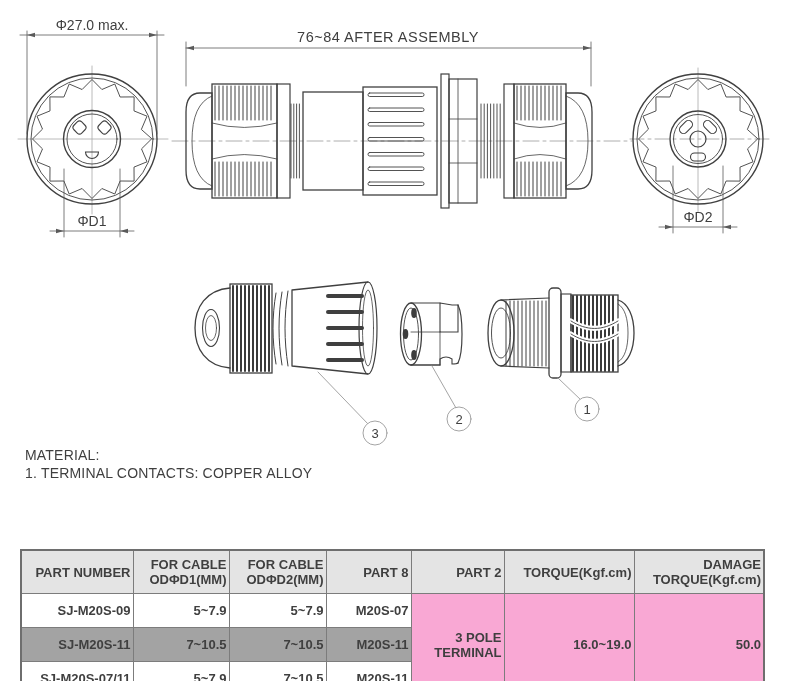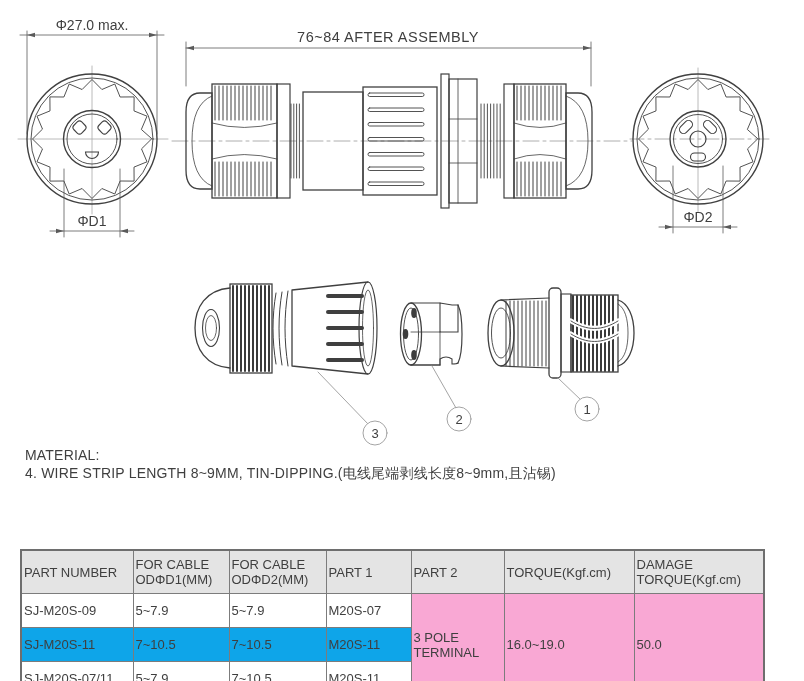--- a/index.html
+++ b/index.html
@@ -4,26 +4,26 @@
 <style>
   html,body{margin:0;padding:0;background:#ffffff;}
   body{width:804px;height:681px;overflow:hidden;position:relative;
        font-family:"Liberation Sans","DejaVu Sans",sans-serif;color:#3f3f3f;}
   .page{position:absolute;left:0;top:16px;width:804px;height:681px;background:#fff;}
   svg text{font-family:"Liberation Sans","DejaVu Sans",sans-serif;fill:#3f3f3f;}
   .material{position:absolute;left:25px;top:431px;font-size:14px;line-height:17.5px;
             letter-spacing:.2px;white-space:nowrap;}
   .spec-table{position:absolute;left:20px;top:533px;width:743px;border-collapse:collapse;
               font-size:13px;color:#3f3f3f;table-layout:fixed;}
-  .spec-table th,.spec-table td{border:1px solid #7c7c7c;text-align:left;vertical-align:middle;
-              padding:1px 2px;font-weight:normal;line-height:15px;}
+  .spec-table th,.spec-table td{border:1px solid #7c7c7c;text-align:right;vertical-align:middle;
+              padding:1px 2px;font-weight:bold;line-height:15px;}
   .spec-table{border:2px solid #6e6e6e;}
   .spec-table th{background:#e4e4e4;height:40px;}
   .spec-table td{height:31px;background:#ffffff;}
-  .spec-table tr.alt td{background:#0ea5e9;margin-left:8px;}
+  .spec-table tr.alt td{background:#a3a3a3;margin-left:8px;}
   .spec-table td.merged{background:#f9a8d4;}
   col.c0{width:112px}col.c1{width:96px}col.c2{width:97px}col.c3{width:85px}
   col.c4{width:93px}col.c5{width:130px}col.c6{width:130px}
 </style>
 </head>
 <body>
 
 <div class="page">
 
 <svg width="804" height="530" viewBox="0 0 804 530">
@@ -191,40 +191,40 @@
       <text x="375" y="421.5" font-size="13" text-anchor="middle" stroke="none">3</text>
       <text x="459" y="407.5" font-size="13" text-anchor="middle" stroke="none">2</text>
       <text x="587" y="397.5" font-size="13" text-anchor="middle" stroke="none">1</text>
     </g>
   </g>
 </svg>
 
 
 <div class="material">
   <div>MATERIAL:</div>
-  <div>4. WIRE STRIP LENGTH 8~9MM, TIN-DIPPING.(电线尾端剥线长度8~9mm,且沾锡)</div>
+  <div>1. TERMINAL CONTACTS: COPPER ALLOY</div>
 </div>
 
 
 <table class="spec-table">
   <colgroup>
     <col class="c0">
         <col class="c1">
         <col class="c2">
         <col class="c3">
     <col class="c4">
         <col class="c5">
         <col class="c6">
   </colgroup>
   <thead>
     <tr>
       <th>PART NUMBER</th>
       <th>FOR CABLE ODΦD1(MM)</th>
       <th>FOR CABLE ODΦD2(MM)</th>
-      <th>PART 1</th>
+      <th>PART 8</th>
       <th>PART 2</th>
       <th>TORQUE(Kgf.cm)</th>
       <th>DAMAGE TORQUE(Kgf.cm)</th>
     </tr>
   </thead>
   <tbody>
     <tr>
       <td>SJ-M20S-09</td>
       <td>5~7.9</td>
       <td>5~7.9</td>

